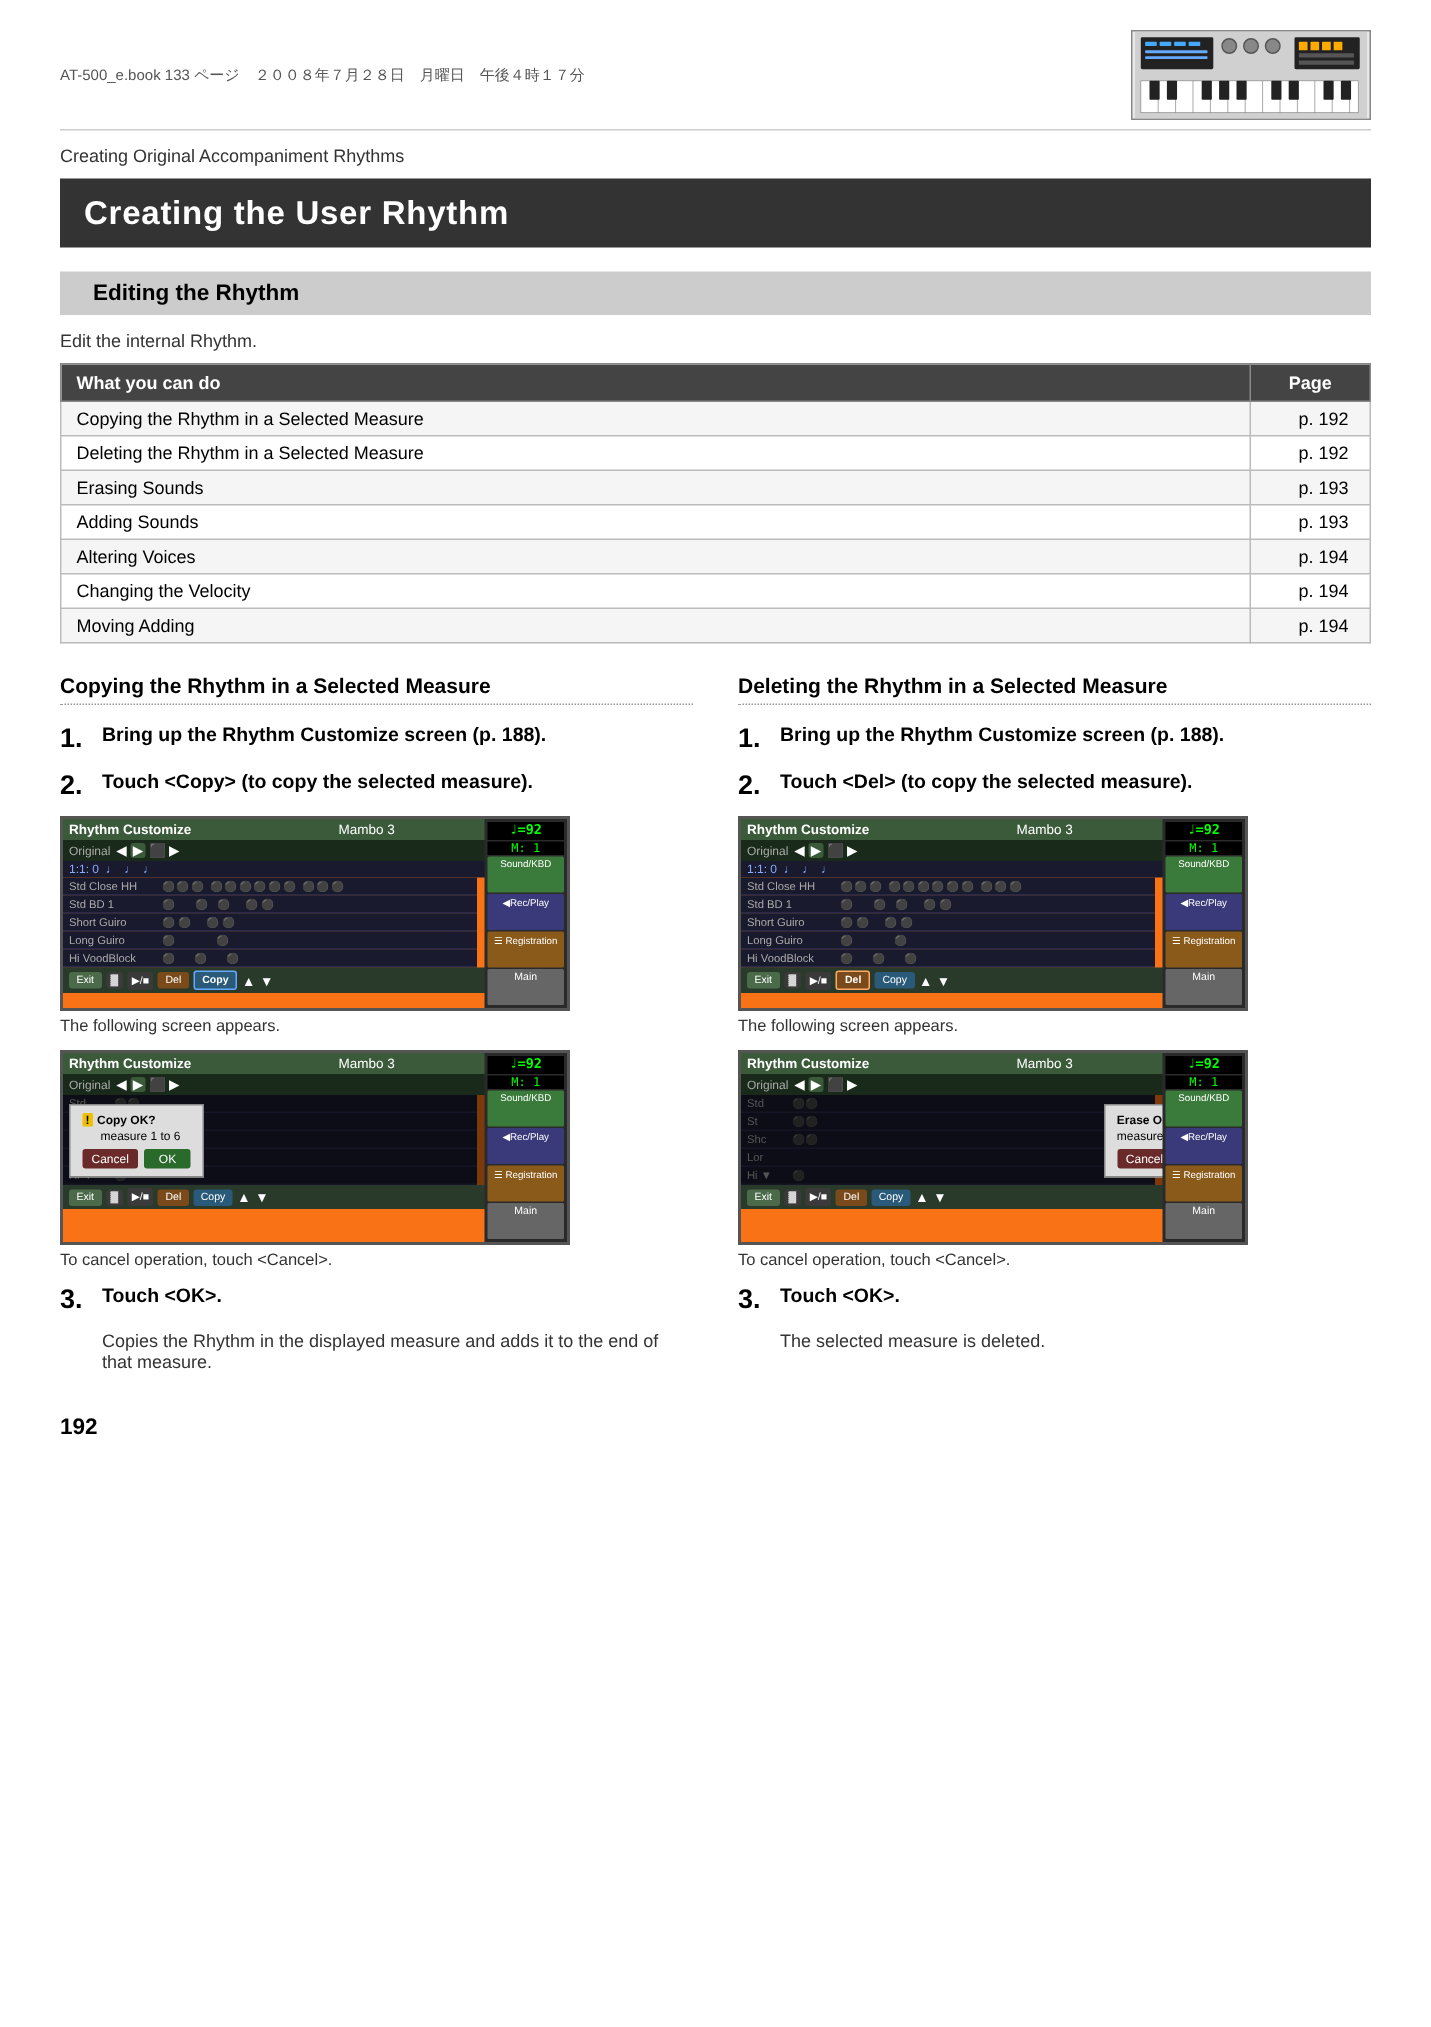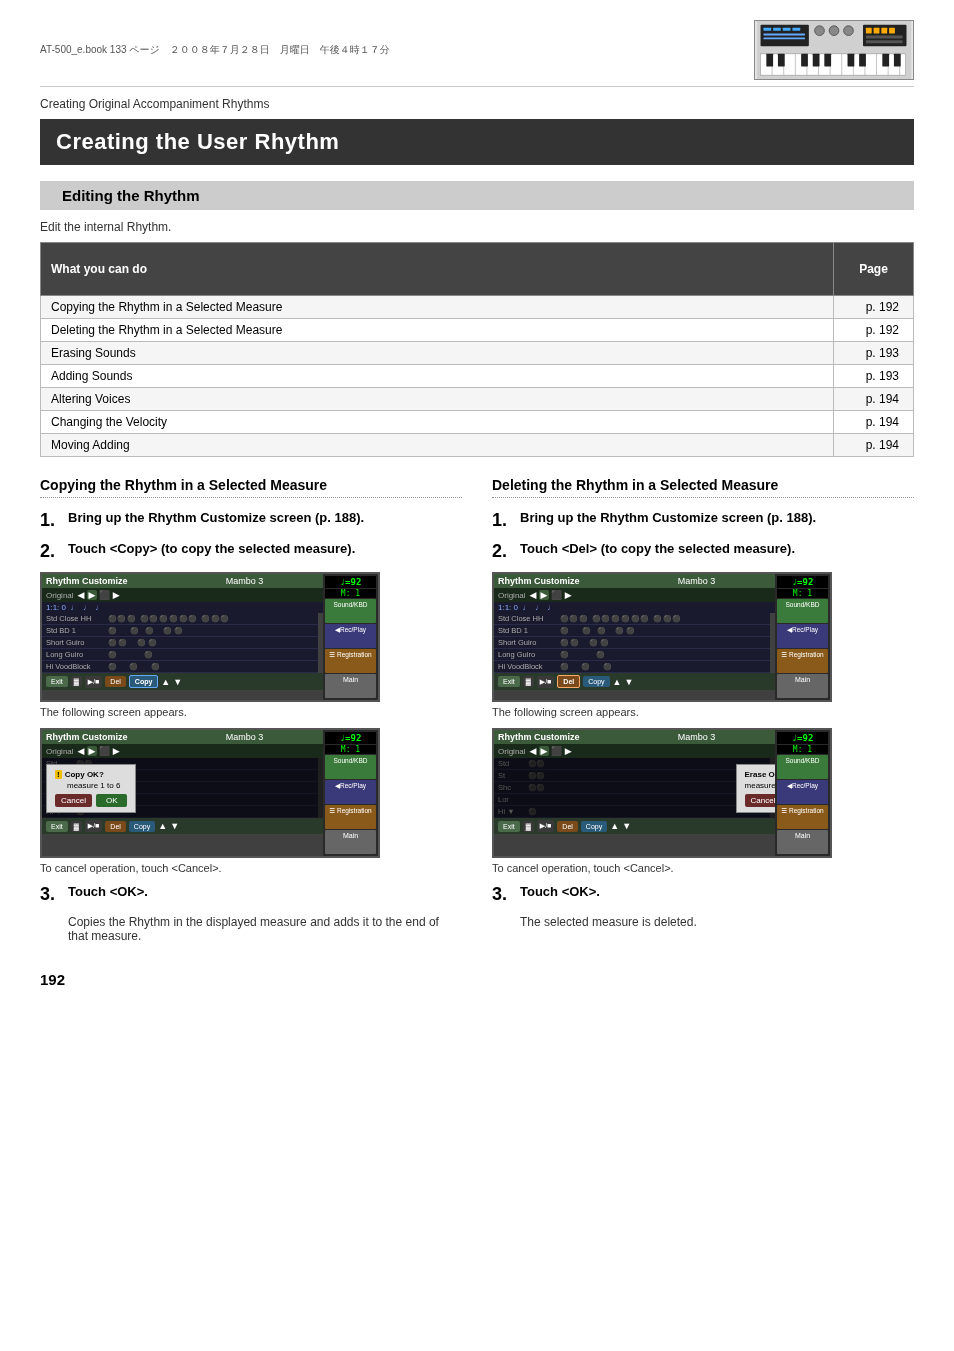--- a/index.html
+++ b/index.html
@@ -98,21 +98,21 @@
       margin-bottom: 20px;
       font-size: 12px;
     }
 
     .content-table thead tr {
       background: #444;
       color: #fff;
     }
 
     .content-table thead th {
-      padding: 19px 10px;
+      padding: 5px 10px;
       text-align: left;
       border: 1px solid #888;
     }
 
     .content-table thead th:last-child {
       text-align: center;
       width: 80px;
     }
 
     .content-table tbody tr {
@@ -193,21 +193,21 @@
       color: #333;
       margin-top: 4px;
       margin-left: 28px;
       margin-bottom: 8px;
     }
 
     
     .screen-mockup {
       width: 340px;
       border: 2px solid #555;
-      background: #404040;
+      background: #f97316;
       font-size: 9px;
       color: #fff;
       margin: 8px 0 4px 0;
       position: relative;
       overflow: hidden;
     }
 
     .screen-side-panel {
       position: absolute;
       right: 0;

